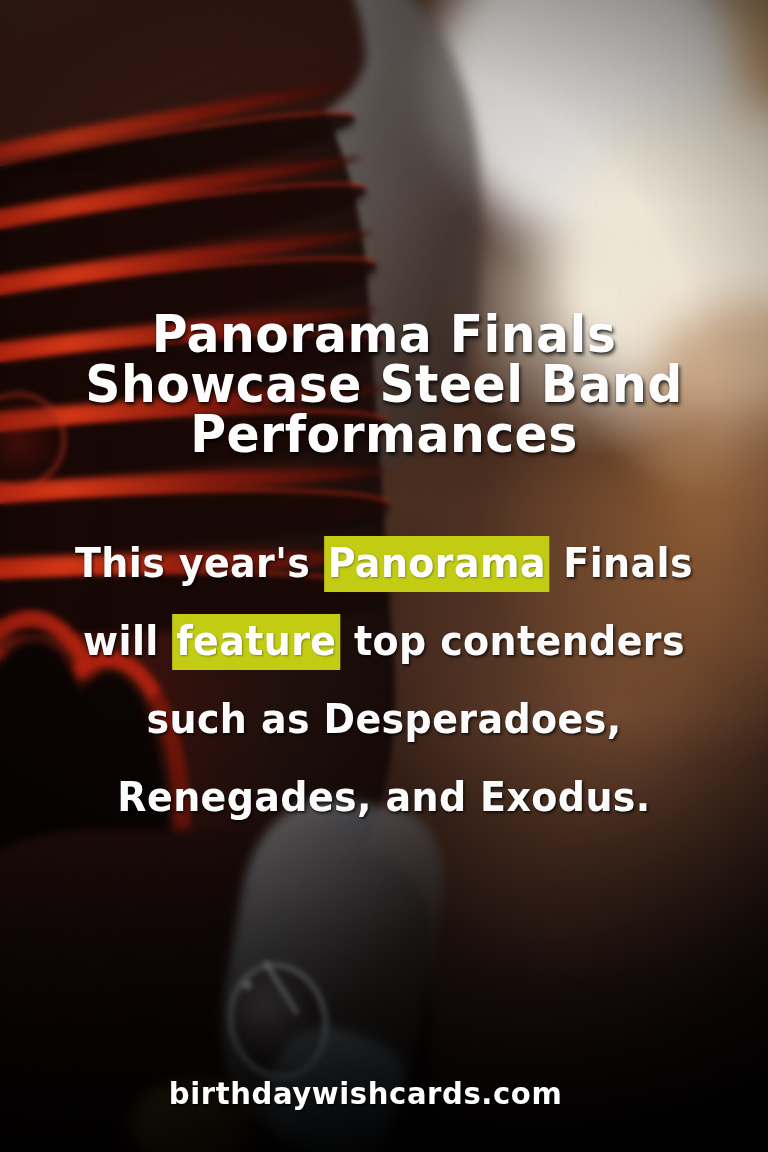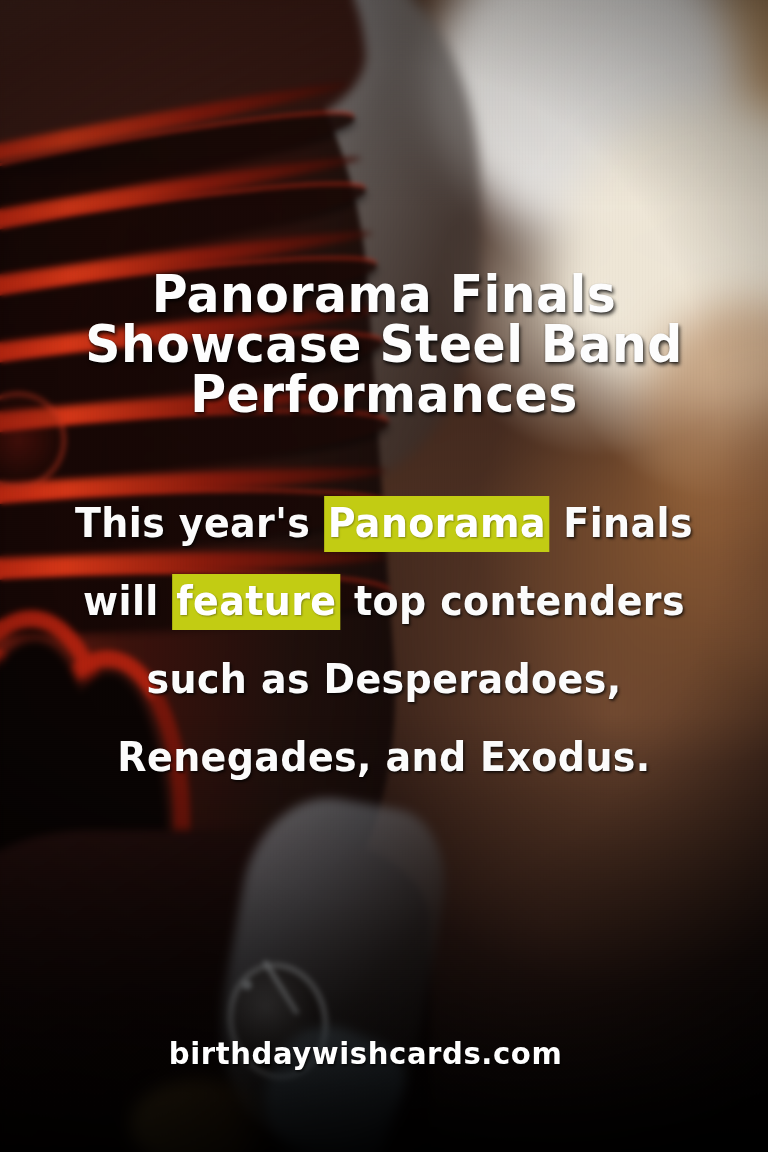--- a/index.html
+++ b/index.html
@@ -208,21 +208,21 @@
       repeating-linear-gradient(90deg, rgba(0,0,0,.05) 0 1px, rgba(0,0,0,0) 1px 3px);
   }
   .vignette{
     position:absolute; inset:0; pointer-events:none;
     background:
       radial-gradient(ellipse 85% 70% at 50% 42%, rgba(0,0,0,0) 52%, rgba(0,0,0,.52) 100%),
       linear-gradient(180deg, rgba(0,0,0,.18) 0%, rgba(0,0,0,0) 18%, rgba(0,0,0,0) 62%, rgba(0,0,0,.62) 92%, rgba(0,0,0,.82) 100%);
   }
 
   
-  .content{ position:absolute; inset:0; }
+  .content{ position:absolute; inset:0;margin-top:40px; }
 
   .headline{
     position:absolute;
     left:0; right:0; top:270px;
     text-align:center;
     font-family:"DejaVu Sans", sans-serif;
     font-weight:700;
     font-size:52px;
     line-height:0.96;
     letter-spacing:.5px;

